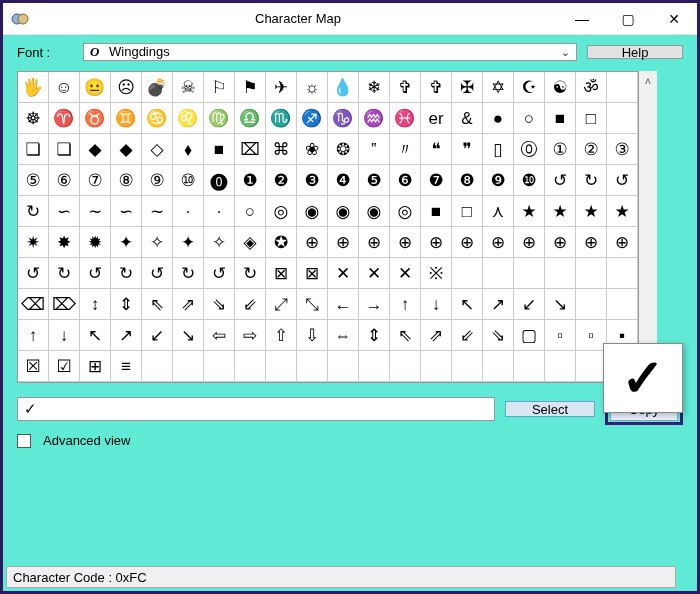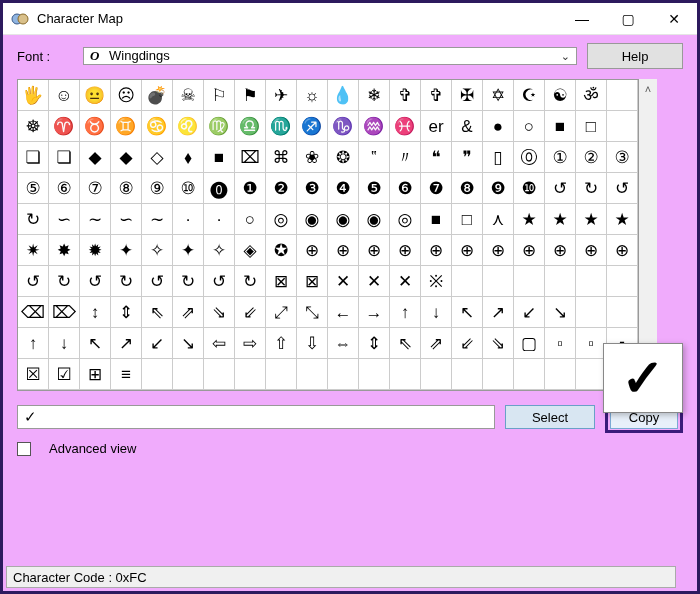--- a/index.html
+++ b/index.html
@@ -17,20 +17,21 @@
     display: flex;
     flex-direction: column;
     position: relative;
   }
   .titlebar {
     height: 32px;
     display: flex;
     align-items: center;
     padding: 0 0 0 8px;
     border-bottom: 1px solid #e5e5e5;
+    text-align: center;
   }
   .app-icon {
     width: 18px;
     height: 18px;
     margin-right: 8px;
     display: flex;
     align-items: center;
     justify-content: center;
   }
   .title-text {
@@ -43,21 +44,21 @@
     width: 46px;
     height: 100%;
     display: flex;
     align-items: center;
     justify-content: center;
     font-size: 14px;
     font-family: Arial, sans-serif;
   }
   .content {
     flex: 1;
-    background: #f0abfc;
+    background: #5eead4;
     padding: 8px 14px 0 14px;
     position: relative;
     overflow: hidden;
   }
   .font-row {
     display: flex;
     align-items: center;
     gap: 10px;
     margin-bottom: 10px;
   }
@@ -74,21 +75,21 @@
   }
   .font-o {
     font-style: italic;
     font-family: Georgia, serif;
     margin-right: 6px;
     font-weight: bold;
   }
   .chev { font-size: 11px; color: #333; }
   .help-btn {
     width: 96px;
-    height: 26px;
+    height: 14px;
     border: 1px solid #999;
     background: #e1e1e1;
     display: flex;
     align-items: center;
     justify-content: center;
   }
   .grid-wrap {
     position: relative;
     display: flex;
   }
@@ -154,37 +155,37 @@
     height: 24px;
     border: 1px solid #999;
     background: #fff;
     padding: 0 6px;
     display: flex;
     align-items: center;
     font-size: 15px;
   }
   .btn {
     width: 90px;
-    height: 24px;
+    height: 16px;
     border: 1px solid #888;
     display: flex;
     align-items: center;
     justify-content: center;
     font-size: 13px;
   }
   .select-btn { background: #d8e6f2; border-color: #6aa0c7; }
   .copy-btn-wrap {
     border: 3px solid #3a1b7a;
     height: 32px;
     display: flex;
     align-items: center;
     padding: 0 2px;
   }
   .copy-btn { background: #e8f0fa; border-color: #7aa9d4; width: 68px; height: 24px; }
-  .adv-row { display: flex; align-items: flex-end; gap: 18px; margin-bottom: 6px; }
+  .adv-row { display: flex; align-items: flex-end; gap: 12px; margin-bottom: 6px; }
   .checkbox {
     width: 14px; height: 14px;
     border: 1px solid #555;
     background: #fff;
   }
   .status {
     position: absolute;
     left: 3px;
     right: 21px;
     bottom: 3px;

